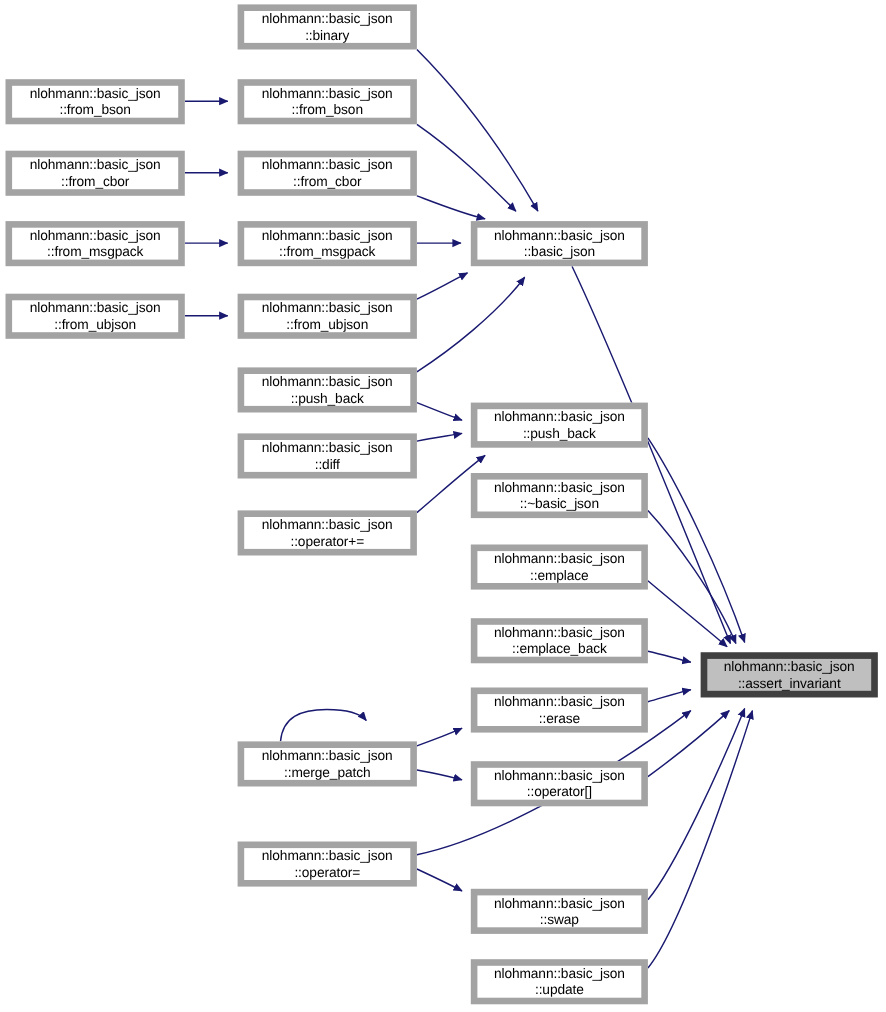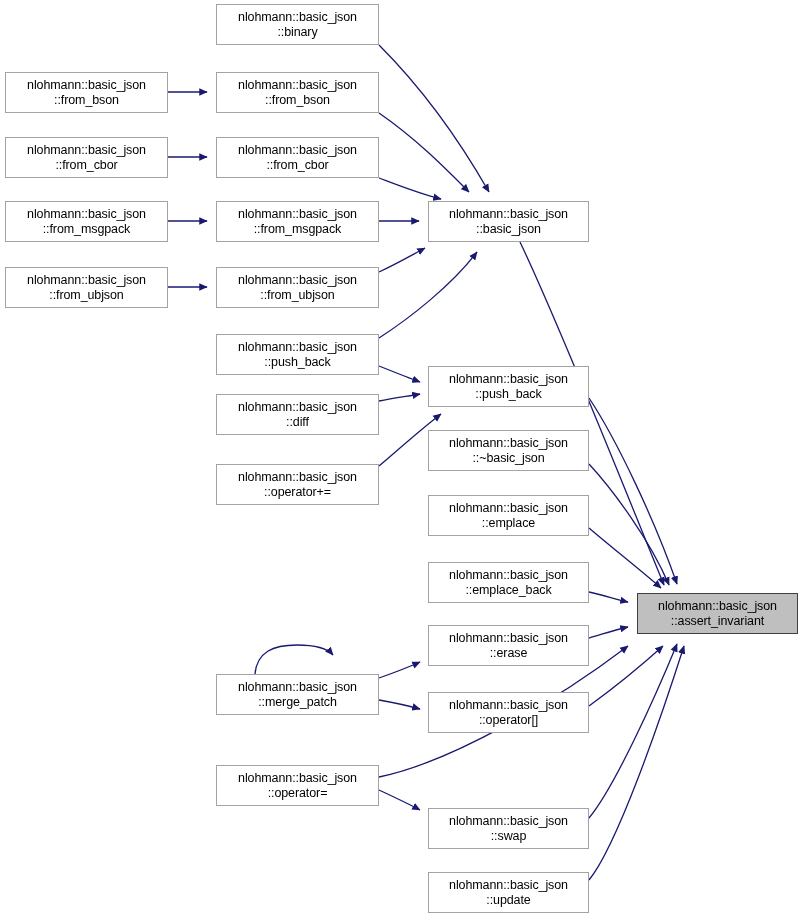--- a/index.html
+++ b/index.html
@@ -21,21 +21,21 @@
     position: absolute;
     left: 0;
     top: 0;
     width: 805px;
     height: 920px;
     pointer-events: none;
   }
   .node {
     position: absolute;
     box-sizing: border-box;
-    border: 1px solid #a3a3a3;
+    border: 6px solid #a3a3a3;
     background: #ffffff;
     display: flex;
     align-items: center;
     justify-content: center;
     text-align: center;
     line-height: 1.15;
     font-size: 12.5px;
     color: #000000;
     white-space: pre;
     letter-spacing: -0.1px;

